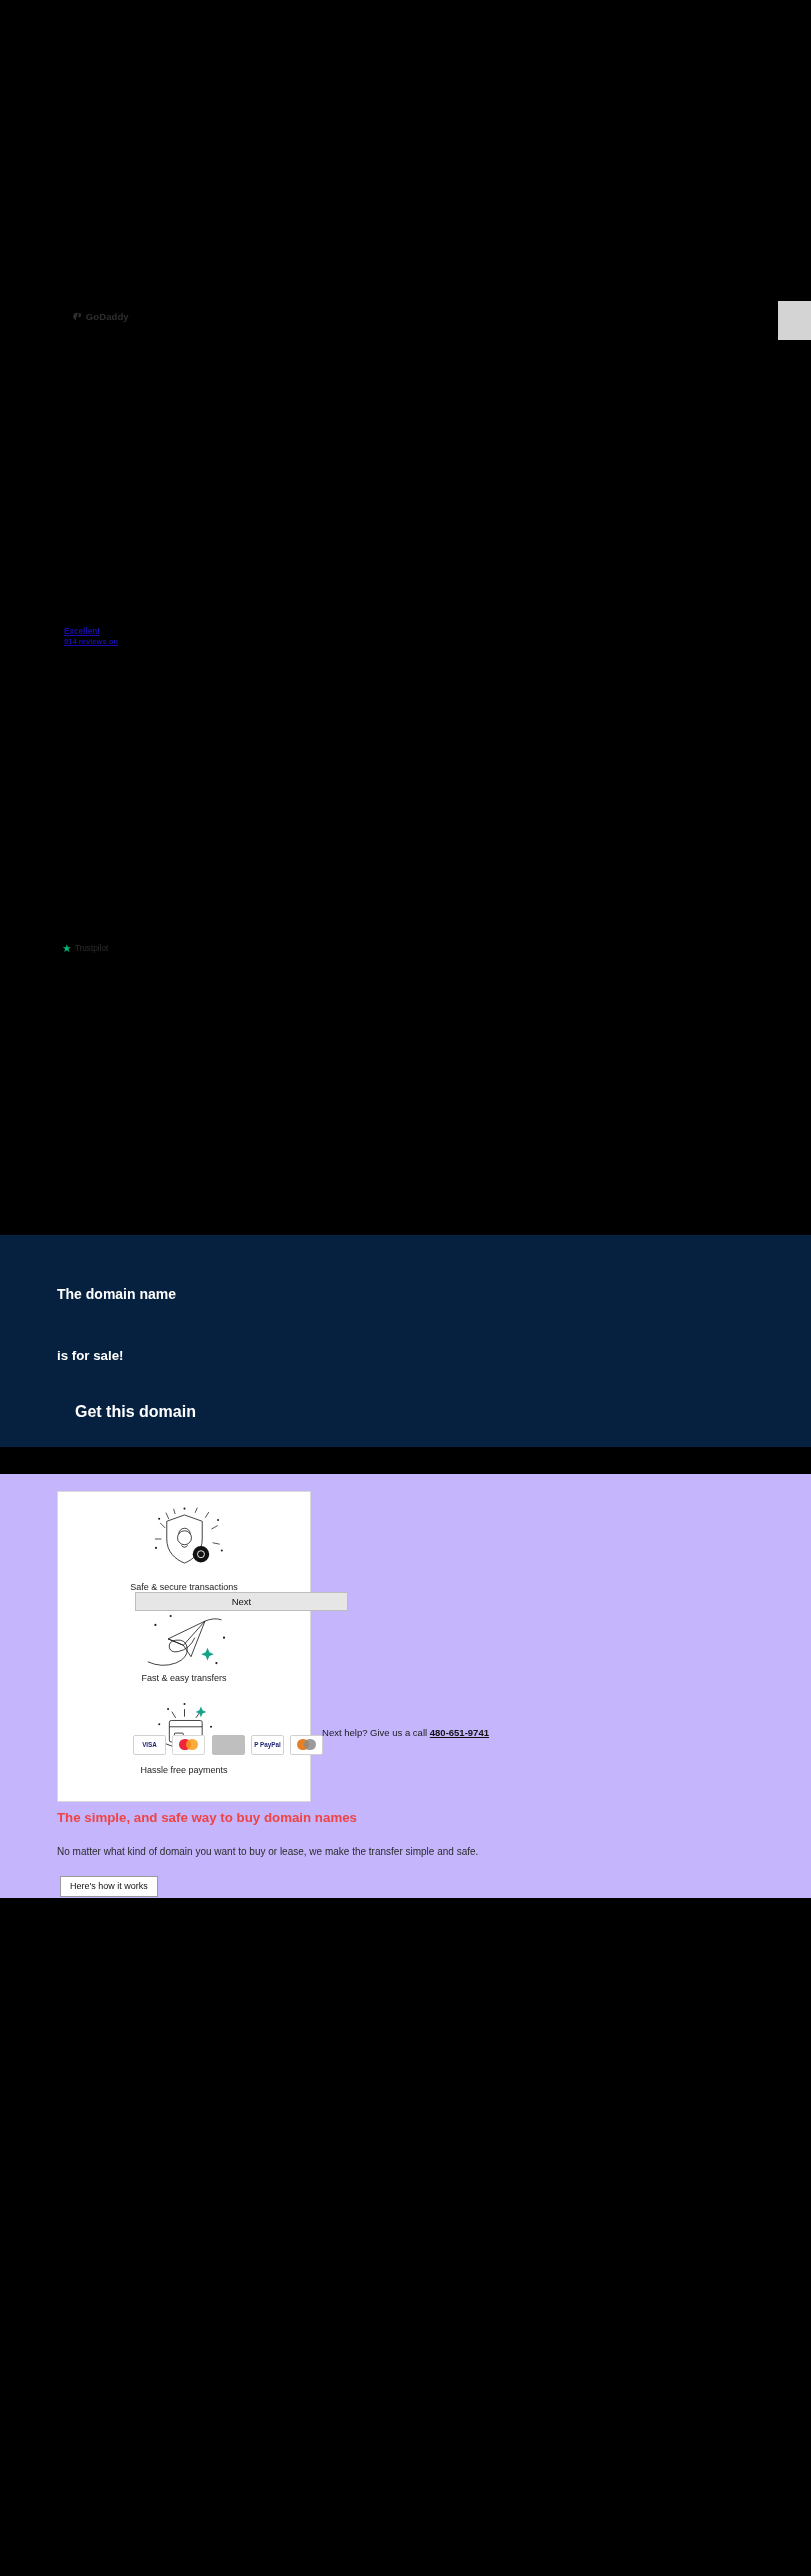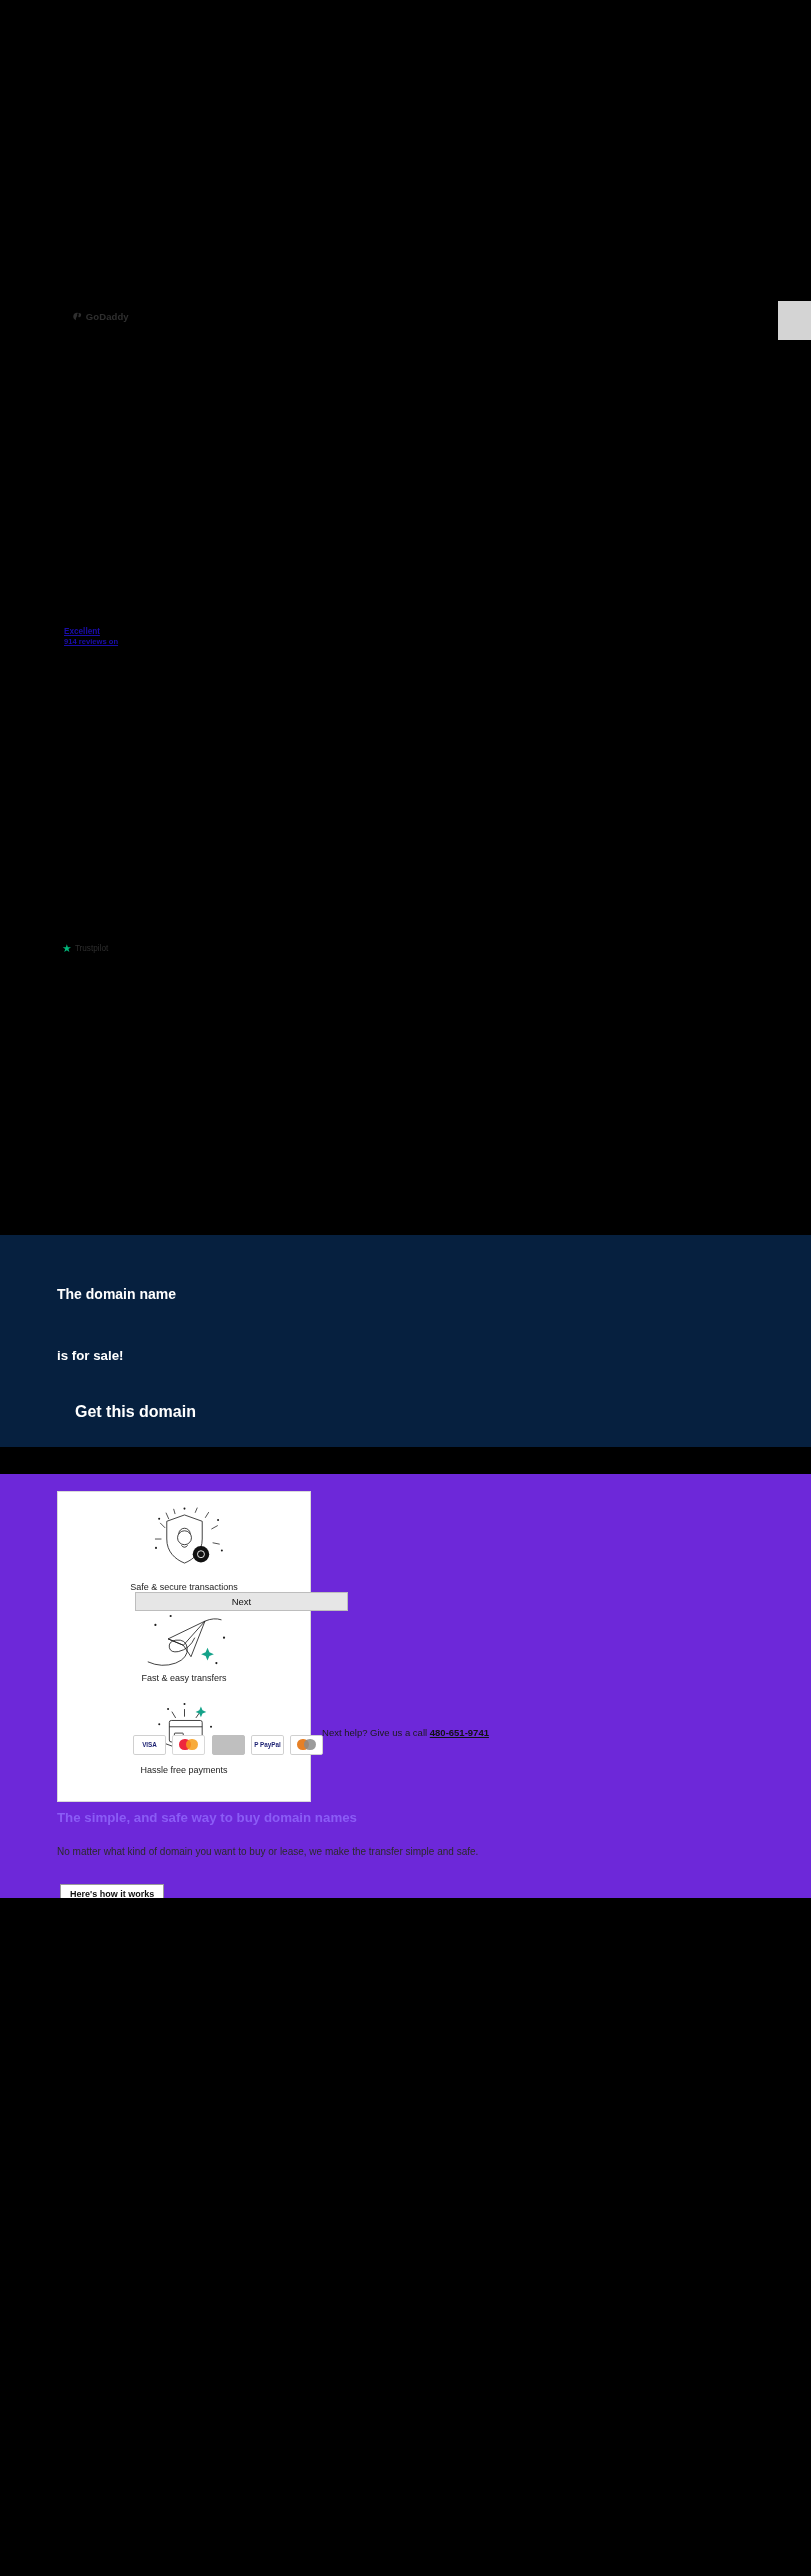--- a/index.html
+++ b/index.html
@@ -114,21 +114,21 @@
     padding: 0;
     font-family: "Liberation Sans", sans-serif;
   }
 
   
   .white-band {
     position: absolute;
     left: 0; top: 1474px;
     width: 811px;
     height: 425px;
-    background: #6d28d9;
+    background: #c4b5fd;
     color: #111111;
     padding-left: 16px;
   }
 
   .card-box {
     position: absolute;
     left: 57px; top: 16.5px;
     width: 254px; height: 311px;
     border: 0.6px solid #d9d9d9;
     background: #ffffff;
@@ -208,40 +208,39 @@
     color: #111;
     font-weight: bold;
     text-decoration: underline;
   }
 
   .sec-title {
     position: absolute;
     left: 57px; top: 1810px;
     font-size: 13.3px;
     font-weight: bold;
-    color: #8b5cf6;
+    color: #ef4444;
   }
   .sec-body {
     position: absolute;
     left: 57px; top: 1846px;
     font-size: 10px;
     color: #2b2b2b;
   }
   .howitworks-btn {
     position: absolute;
     left: 60px; top: 1876px;
     padding: 4.4px 9px;
     background: #ffffff;
     border: 0.6px solid #9b9b9b;
     font-size: 9px;
-    font-weight: bold;
+    font-weight: normal;
     color: #111;
     font-family: "Liberation Sans", sans-serif;
     cursor: pointer;
-    margin-top: 8px;
   }
 
   
   .bottom-dark {
     position: absolute;
     left: 0; top: 1898px;
     width: 811px;
     height: 678px;
     background: #000000;
   }

